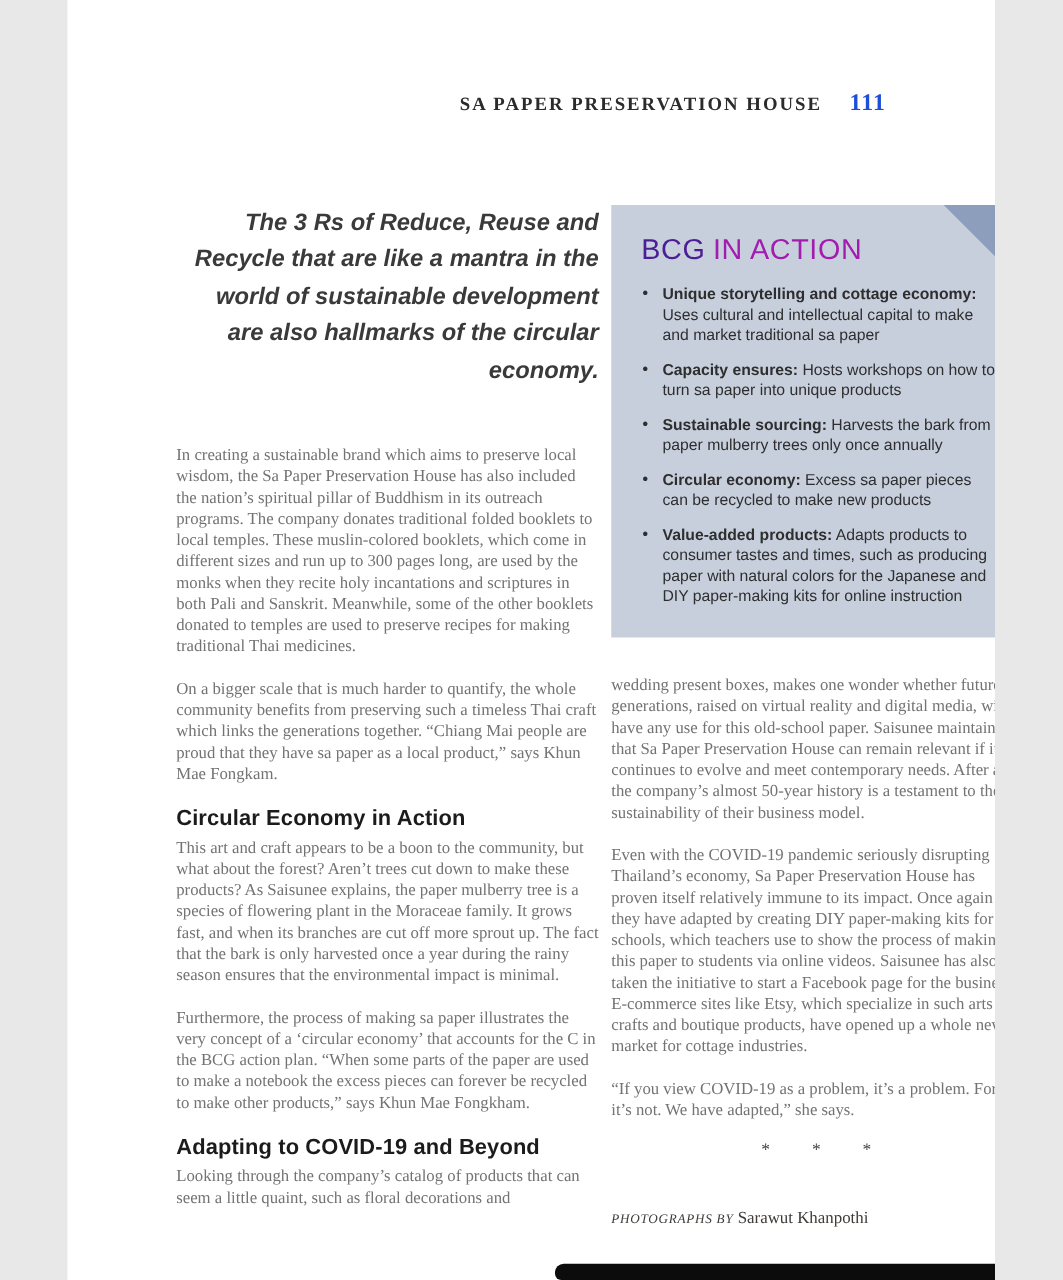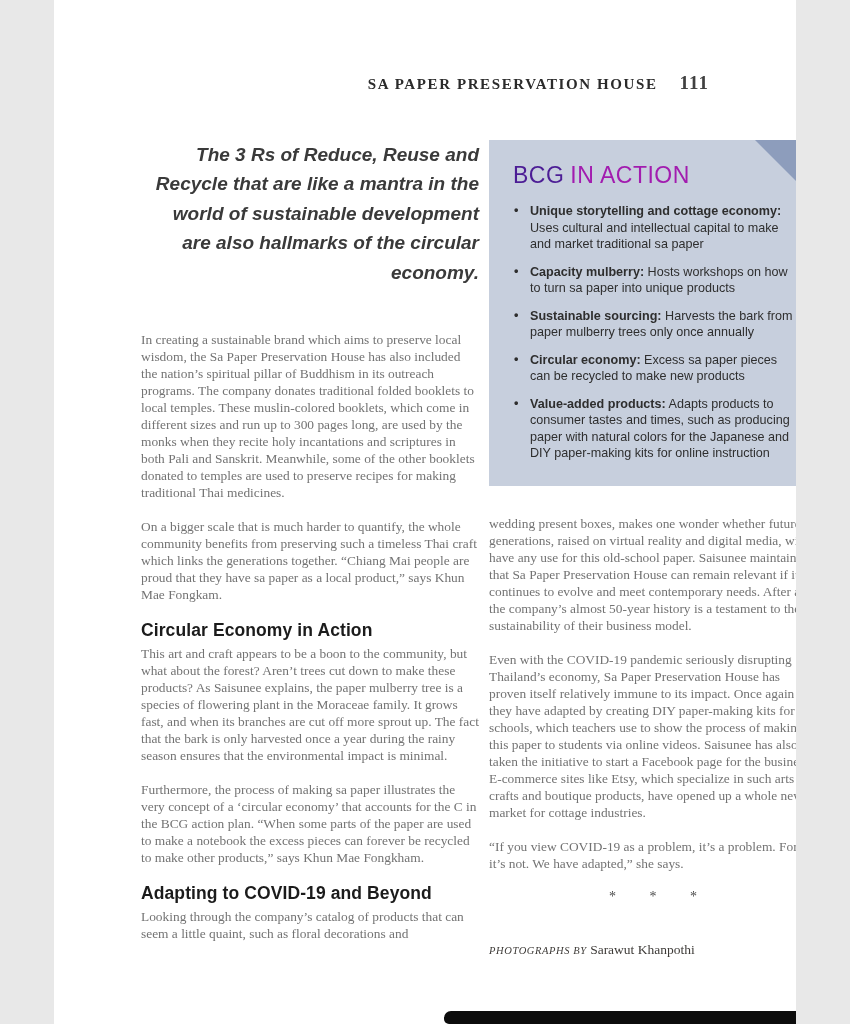--- a/index.html
+++ b/index.html
@@ -18,25 +18,25 @@
     position:absolute; top:72px; right:87px;
     display:flex; align-items:baseline; gap:22px;
   }
   .header-title {
     font-family:"Liberation Serif", serif;
     font-size:15px; letter-spacing:1.6px;
     color:#2b2b2b; font-weight:600;
   }
   .header-pagenum {
     font-family:"Liberation Serif", serif;
-    font-size:19px; color:#404040; font-weight:600; letter-spacing:1px;
+    font-size:19px; color:#1d4ed8; font-weight:600; letter-spacing:1px;
   }
   
   .content {
-    position:absolute; top:140px; left:87px; right:87px;
+    position:absolute; top:164px; left:87px; right:87px;
     display:flex; gap:10px;
   }
   .col-left  { width:338px; flex:0 0 338px; }
   .col-right { width:328px; flex:0 0 328px; }
 
   .pull-quote {
     font-family:"Liberation Sans", sans-serif;
     font-style:italic; font-weight:bold;
     font-size:19px; line-height:1.55;
     text-align:right; color:#3a3a3a;
@@ -142,21 +142,21 @@
       <div class="bcg-box">
         <div class="bcg-corner"></div>
         <div class="bcg-title">
           <span class="strong">BCG</span><span class="rest">IN ACTION</span>
         </div>
         <ul class="bcg-list">
           <li>
             <span class="bullet-dot">•</span><span class="lead">Unique storytelling and cottage economy:</span><span> Uses cultural and intellectual capital to make and market traditional sa paper</span>
           </li>
           <li>
-            <span class="bullet-dot">•</span><span class="lead">Capacity mulberry:</span><span> Hosts workshops on how to turn sa paper into unique products</span>
+            <span class="bullet-dot">•</span><span class="lead">Capacity ensures:</span><span> Hosts workshops on how to turn sa paper into unique products</span>
           </li>
           <li>
             <span class="bullet-dot">•</span><span class="lead">Sustainable sourcing:</span><span> Harvests the bark from paper mulberry trees only once annually</span>
           </li>
           <li>
             <span class="bullet-dot">•</span><span class="lead">Circular economy:</span><span> Excess sa paper pieces can be recycled to make new products</span>
           </li>
           <li>
             <span class="bullet-dot">•</span><span class="lead">Value-added products:</span><span> Adapts products to consumer tastes and times, such as producing paper with natural colors for the Japanese and DIY paper-making kits for online instruction</span>
           </li>

